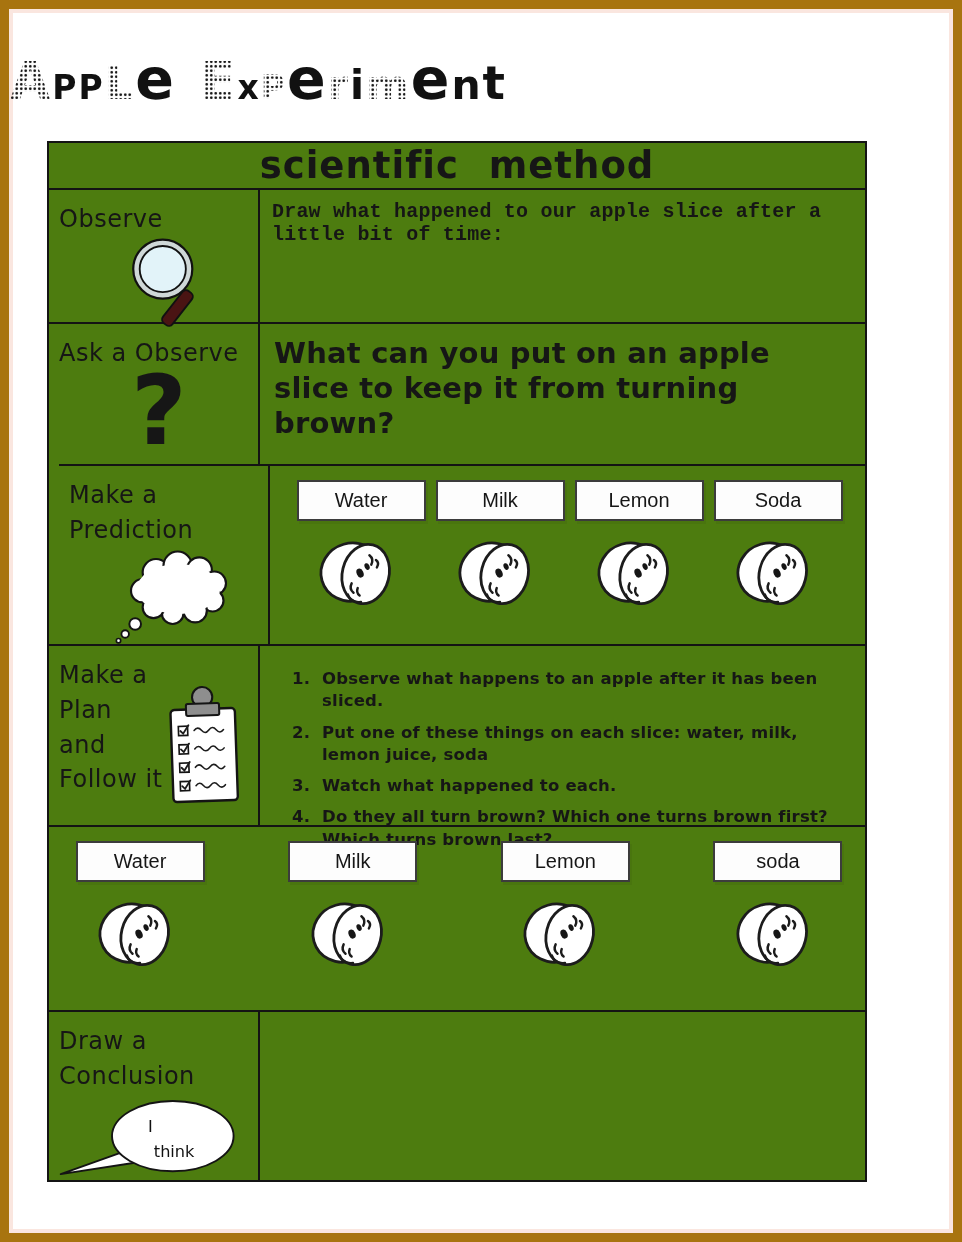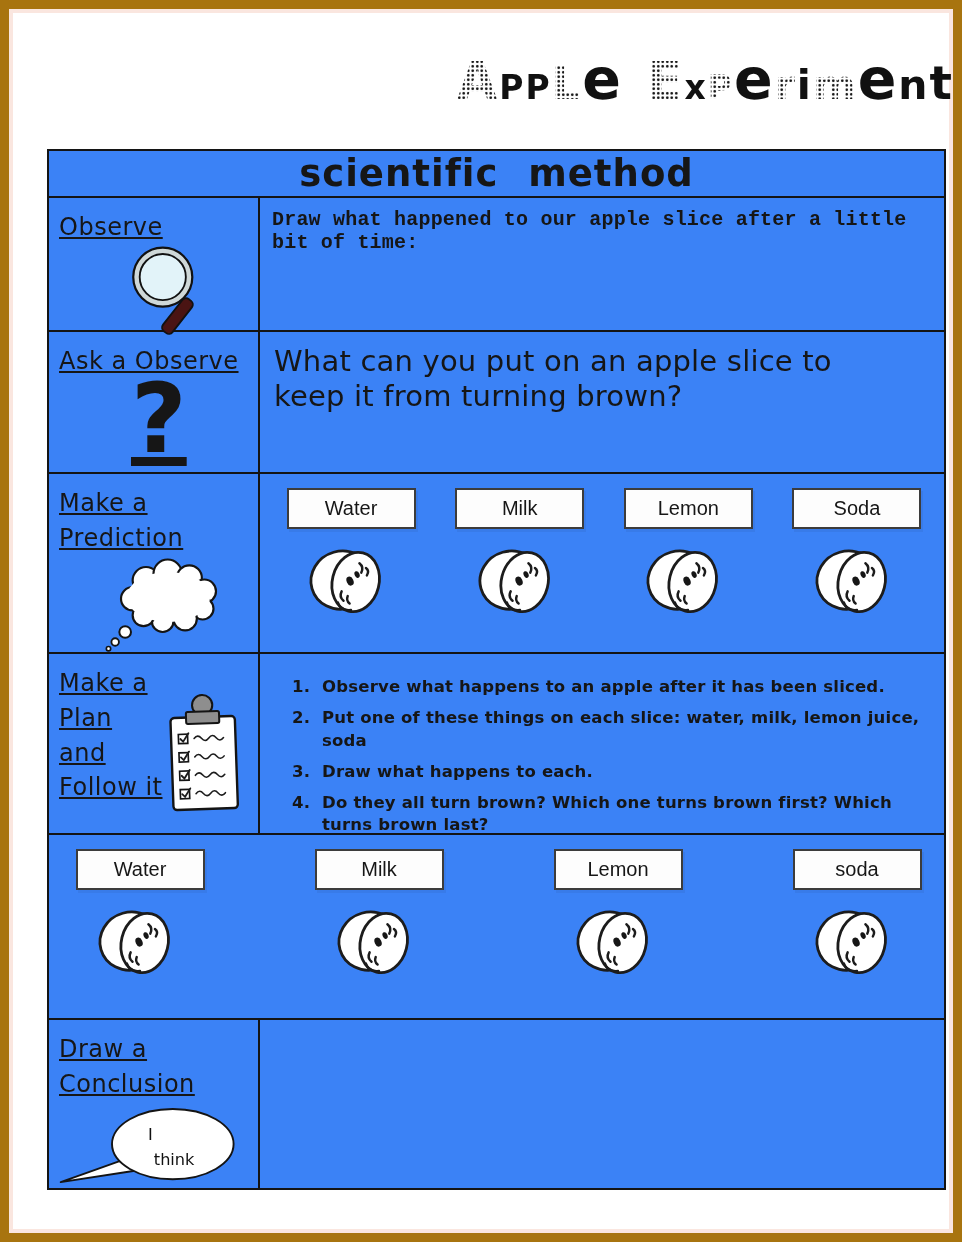--- a/index.html
+++ b/index.html
@@ -8,72 +8,72 @@
 
   .page {
     position:relative; width:962px; height:1242px; background:#fff;
     border:9px solid #a8740f; overflow:hidden;
     box-shadow: inset 0 0 0 4px rgba(246,210,196,.55);
   }
 
   
   .title {
     position:absolute; top:42px; left:0; right:0;
-    text-align:right; white-space:nowrap; line-height:1;
+    text-align:left; white-space:nowrap; line-height:1;
   }
   .tl { display:inline-block; vertical-align:baseline; font-weight:700; color:#111; margin:0 1px; }
   .tl.cap  { font-size:52px; }
   .tl.xl   { font-size:57px; }
   .tl.med  { font-size:45px; }
   .tl.sm   { font-size:33px; }
   .tl.mdl  { font-size:41px; }
   .tl.tall { font-size:47px; }
   .tl.up   { text-transform:uppercase; }
   .tl.gap  { width:22px; }
   @supports ((-webkit-background-clip:text) or (background-clip:text)) {
     .tl.dot {
       color:transparent;
       background-image:radial-gradient(#101010 1.1px, rgba(0,0,0,0) 1.45px);
       background-size:4.5px 4.5px;
       -webkit-background-clip:text; background-clip:text;
     }
   }
 
   
-  .method { position:absolute; left:38px; top:140px; width:899px; border:2px solid #141414; background:#3b82f6; }
+  .method { position:absolute; left:38px; top:132px; width:820px; border:2px solid #141414; background:#4d7c0f; }
   .mrow { display:flex; border-top:2px solid #141414; }
   .mrow:first-child { border-top:none; }
   .hdr-row { height:45px; align-items:center; justify-content:center; }
   .hdr-text { font-size:37px; font-weight:700; letter-spacing:1px; word-spacing:16px; }
 
-  .lcell { width:211px; flex:0 0 211px; border-right:2px solid #141414; position:relative; padding:12px 8px 6px 10px;text-decoration:underline; }
+  .lcell { width:211px; flex:0 0 211px; border-right:2px solid #141414; position:relative; padding:12px 8px 6px 10px; }
   .rcell { flex:1 1 auto; position:relative; }
 
   .row-label { font-size:24px; line-height:1.45; letter-spacing:.5px; font-weight:500; }
 
   .r-observe    { height:134px; }
   .r-question   { height:142px; }
-  .r-prediction { height:180px; }
+  .r-prediction { height:180px;margin-left:10px; }
   .r-plan       { height:181px; }
   .r-record     { height:185px; }
   .r-conclusion { height:170px; }
 
   
   .magnifier { position:absolute; left:72px; top:44px; }
   .qmark { font-size:96px; font-weight:700; margin:-8px 0 0 72px; line-height:1; }
   .thought { position:absolute; left:46px; top:78px; }
   .plan-label { width:104px; }
   .clipboard { position:absolute; right:8px; top:34px; }
   .pencil { position:absolute; right:22px; top:52px; }
   .speech { position:absolute; left:6px; top:86px; }
   .speech text { font-size:17px; font-weight:500; fill:#111; font-family:"DejaVu Sans",sans-serif; }
 
   
   .prompt-small { padding:10px 12px; font-size:20px; font-weight:600; letter-spacing:.2px;font-family:Liberation Mono, monospace; }
-  .prompt-big { padding:12px 60px 0 14px; font-size:29px; font-weight:400; line-height:1.2; letter-spacing:.2px; }
+  .prompt-big { padding:12px 60px 0 14px; font-size:29px; font-weight:700; line-height:1.2; letter-spacing:.2px; }
 
   .slice-strip { display:flex; justify-content:space-between; padding:14px 22px 0 26px; }
   .slice-col { width:130px; display:flex; flex-direction:column; align-items:center; }
   .label-box {
     width:129px; height:41px; border:2px solid #3c3c3c; background:#fdfdfd;
     display:flex; align-items:center; justify-content:center;
     font-family:Liberation Sans, sans-serif; font-size:20px; font-weight:500;
     box-shadow:2px 3px 0 rgba(0,0,0,.05);
   }
   .apple { margin-top:10px; }
@@ -231,21 +231,21 @@
           <div class="step">
             <span class="step-num">1.</span>
             <span class="step-text">Observe what happens to an apple after it has been sliced.</span>
           </div>
           <div class="step">
             <span class="step-num">2.</span>
             <span class="step-text">Put one of these things on each slice: water, milk, lemon juice, soda</span>
           </div>
           <div class="step">
             <span class="step-num">3.</span>
-            <span class="step-text">Draw what happens to each.</span>
+            <span class="step-text">Watch what happened to each.</span>
           </div>
           <div class="step">
             <span class="step-num">4.</span>
             <span class="step-text">Do they all turn brown? Which one turns brown first? Which turns brown last?</span>
           </div>
         </div>
       </div>
     </div>
 
     <div class="mrow r-record">

